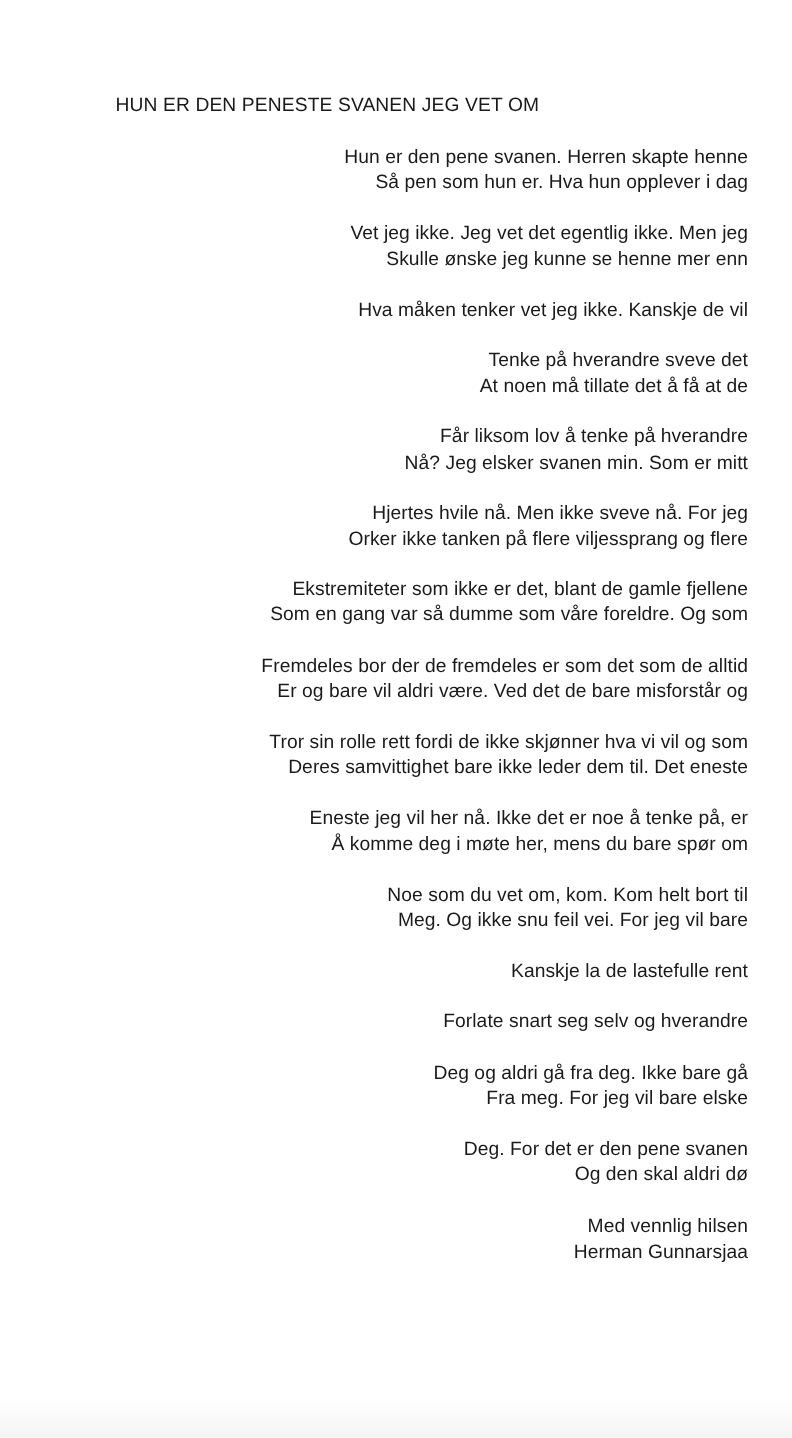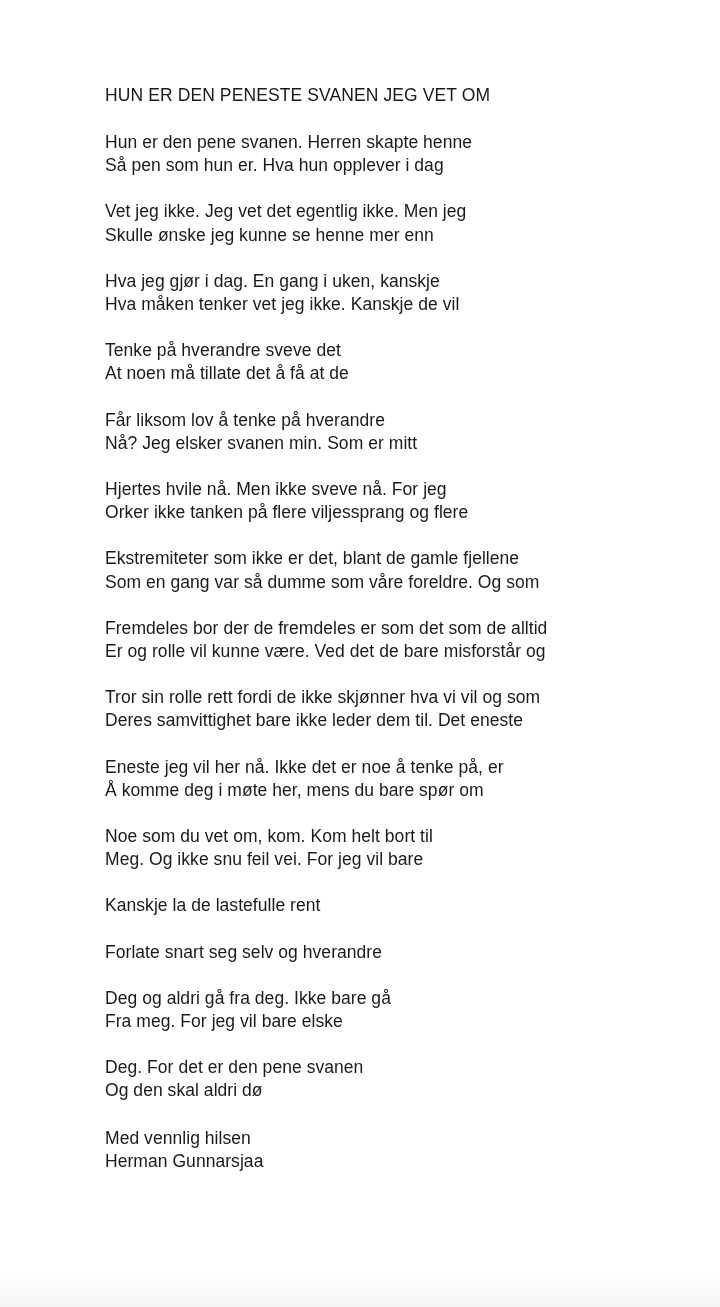--- a/index.html
+++ b/index.html
@@ -46,20 +46,21 @@
     margin-bottom: 0;
   }
 
   .line {
     font-size: 17.5px;
     line-height: 23.2px;
     font-weight: 400;
     color: #1a1a1a;
     white-space: nowrap;
     letter-spacing: 0.05px;
+    text-align: right;
   }
 
   .signature {
     margin-top: 24px;
   }
 
   .bottom-bar {
     position: absolute;
     left: 0;
     top: 1272px;
@@ -79,21 +80,20 @@
     <div class="line">Hun er den pene svanen. Herren skapte henne</div>
     <div class="line">Så pen som hun er. Hva hun opplever i dag</div>
   </div>
 
   <div class="stanza">
     <div class="line">Vet jeg ikke. Jeg vet det egentlig ikke. Men jeg</div>
     <div class="line">Skulle ønske jeg kunne se henne mer enn</div>
   </div>
 
   <div class="stanza">
-    <div class="line">Hva jeg gjør i dag. En gang i uken, kanskje</div>
     <div class="line">Hva måken tenker vet jeg ikke. Kanskje de vil</div>
   </div>
 
   <div class="stanza">
     <div class="line">Tenke på hverandre sveve det</div>
     <div class="line">At noen må tillate det å få at de</div>
   </div>
 
   <div class="stanza">
     <div class="line">Får liksom lov å tenke på hverandre</div>
@@ -105,21 +105,21 @@
     <div class="line">Orker ikke tanken på flere viljessprang og flere</div>
   </div>
 
   <div class="stanza">
     <div class="line">Ekstremiteter som ikke er det, blant de gamle fjellene</div>
     <div class="line">Som en gang var så dumme som våre foreldre. Og som</div>
   </div>
 
   <div class="stanza">
     <div class="line">Fremdeles bor der de fremdeles er som det som de alltid</div>
-    <div class="line">Er og rolle vil kunne være. Ved det de bare misforstår og</div>
+    <div class="line">Er og bare vil aldri være. Ved det de bare misforstår og</div>
   </div>
 
   <div class="stanza">
     <div class="line">Tror sin rolle rett fordi de ikke skjønner hva vi vil og som</div>
     <div class="line">Deres samvittighet bare ikke leder dem til. Det eneste</div>
   </div>
 
   <div class="stanza">
     <div class="line">Eneste jeg vil her nå. Ikke det er noe å tenke på, er</div>
     <div class="line">Å komme deg i møte her, mens du bare spør om</div>

